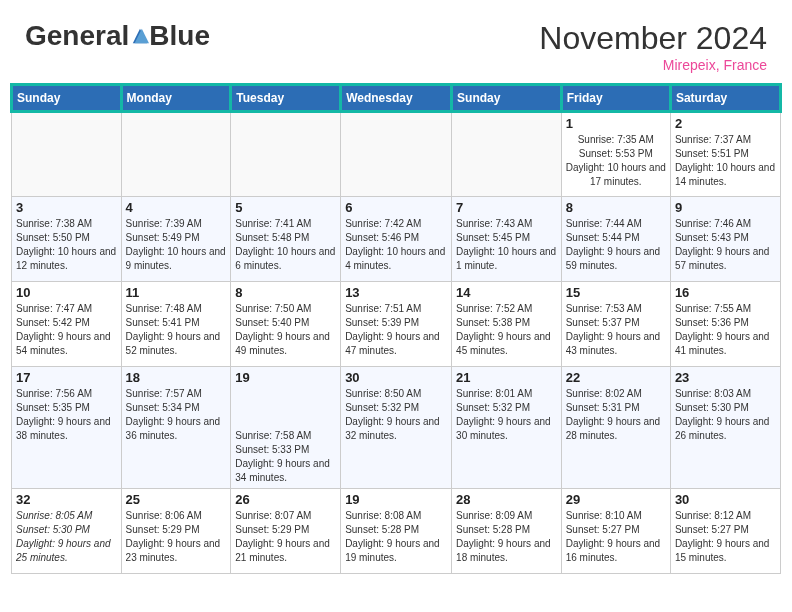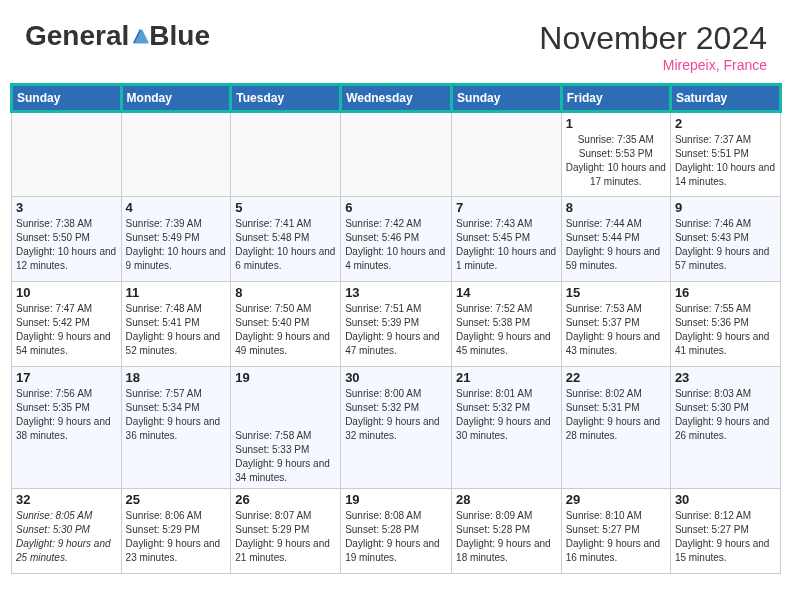--- a/index.html
+++ b/index.html
@@ -244,21 +244,21 @@
 Daylight: 9 hours and 36 minutes.</div>
         </td>
         <td>
           <div class="day-number">19</div>
           <div class="day-info" style="white-space: pre-wrap; margin-top: 44px;">Sunrise: 7:58 AM
 Sunset: 5:33 PM
 Daylight: 9 hours and 34 minutes.</div>
         </td>
         <td>
           <div class="day-number">30</div>
-          <div class="day-info" style="white-space: pre-wrap;">Sunrise: 8:00 AM
+          <div class="day-info" style="white-space: pre-wrap;">Sunrise: 8:50 AM
 Sunset: 5:32 PM
 Daylight: 9 hours and 32 minutes.</div>
         </td>
         <td>
           <div class="day-number">21</div>
           <div class="day-info" style="white-space: pre-wrap;">Sunrise: 8:01 AM
 Sunset: 5:32 PM
 Daylight: 9 hours and 30 minutes.</div>
         </td>
         <td>

